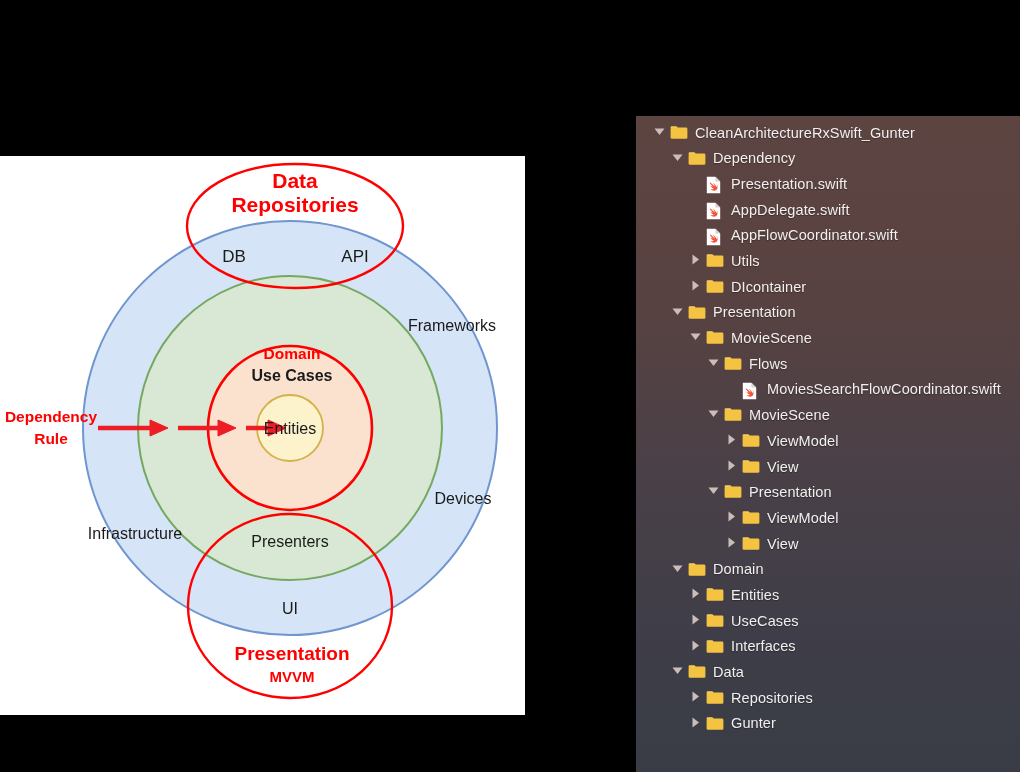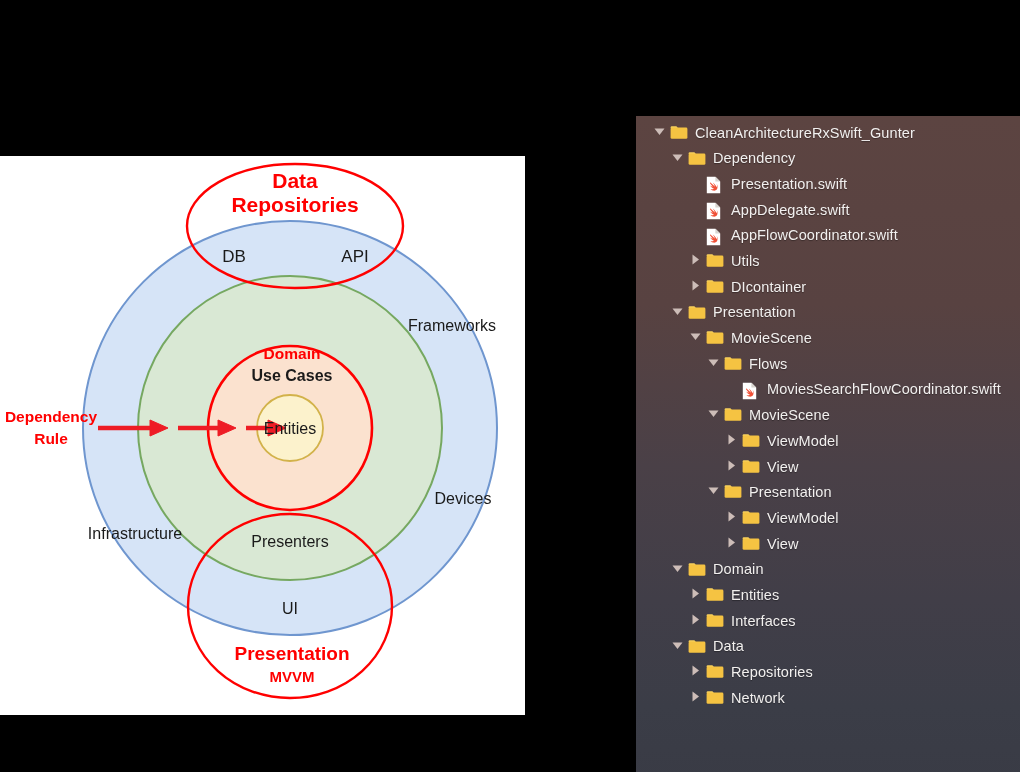--- a/index.html
+++ b/index.html
@@ -369,20 +369,35 @@
           <svg width="11" height="11" viewBox="0 0 11 11">
             <polygon fill="#cdbdb8" points="2.5,0.5 9,5.5 2.5,10.5"></polygon>
           </svg>
         </span>
         <span class="tw-icon">
           <svg width="18" height="15" viewBox="0 0 18 15">
             <path fill="#f7d15e" d="M0.6 2.4a1.2 1.2 0 0 1 1.2-1.2h4.6l1.5 1.8H0.6z"></path>
             <rect x="0.6" y="2.6" width="16.8" height="11.2" rx="1.4" fill="#f5c342"></rect>
           </svg>
         </span>
+        <span class="tw-label">UseCases</span>
+      </div>
+      <div class="tree-row">
+        <span class="tw-indent" style="width: 54px;"></span>
+        <span class="tw-disc">
+          <svg width="11" height="11" viewBox="0 0 11 11">
+            <polygon fill="#cdbdb8" points="2.5,0.5 9,5.5 2.5,10.5"></polygon>
+          </svg>
+        </span>
+        <span class="tw-icon">
+          <svg width="18" height="15" viewBox="0 0 18 15">
+            <path fill="#f7d15e" d="M0.6 2.4a1.2 1.2 0 0 1 1.2-1.2h4.6l1.5 1.8H0.6z"></path>
+            <rect x="0.6" y="2.6" width="16.8" height="11.2" rx="1.4" fill="#f5c342"></rect>
+          </svg>
+        </span>
         <span class="tw-label">Interfaces</span>
       </div>
       <div class="tree-row">
         <span class="tw-indent" style="width: 36px;"></span>
         <span class="tw-disc">
           <svg width="11" height="11" viewBox="0 0 11 11">
             <polygon fill="#cdbdb8" points="0.5,2.5 10.5,2.5 5.5,9"></polygon>
           </svg>
         </span>
         <span class="tw-icon">
@@ -414,16 +429,16 @@
           <svg width="11" height="11" viewBox="0 0 11 11">
             <polygon fill="#cdbdb8" points="2.5,0.5 9,5.5 2.5,10.5"></polygon>
           </svg>
         </span>
         <span class="tw-icon">
           <svg width="18" height="15" viewBox="0 0 18 15">
             <path fill="#f7d15e" d="M0.6 2.4a1.2 1.2 0 0 1 1.2-1.2h4.6l1.5 1.8H0.6z"></path>
             <rect x="0.6" y="2.6" width="16.8" height="11.2" rx="1.4" fill="#f5c342"></rect>
           </svg>
         </span>
-        <span class="tw-label">Network</span>
+        <span class="tw-label">Gunter</span>
       </div>
     </div>
 </div>
 
 </body></html>

